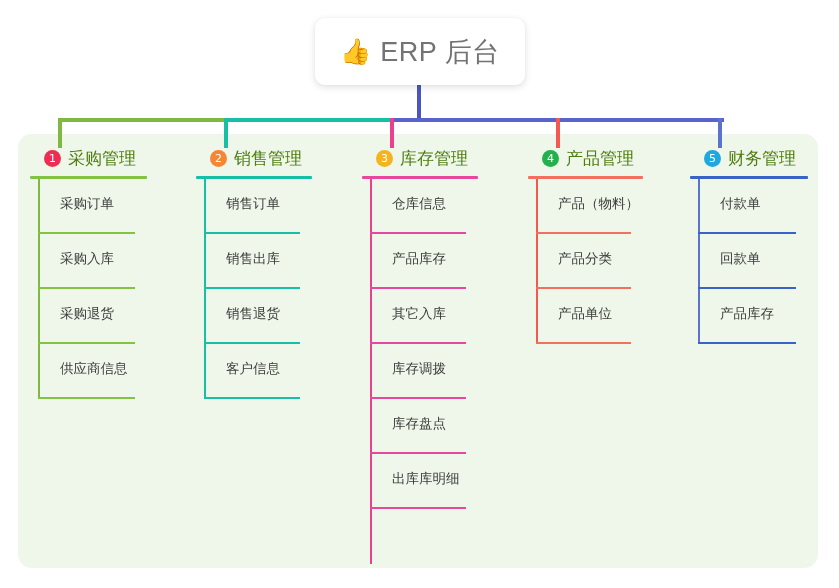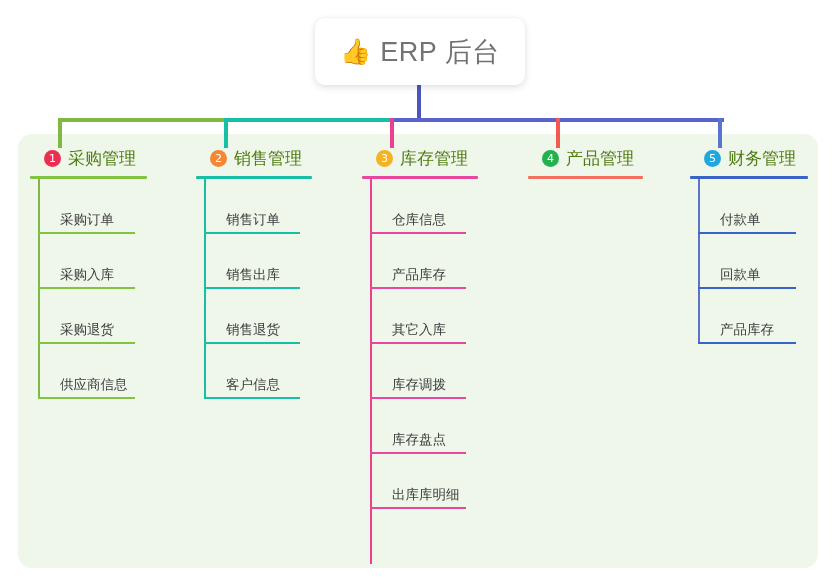--- a/index.html
+++ b/index.html
@@ -117,21 +117,21 @@
     left: 8px;
     top: 0;
     width: 2px;
   }
   .item {
     position: relative;
     height: 55px;
     box-sizing: border-box;
     padding-left: 30px;
     display: flex;
-    align-items: flex-end;
+    align-items: center;
   }
   .item-label {
     font-size: 13.5px;
     color: #3c3c3c;
     white-space: nowrap;
     padding-bottom: 5px;
   }
   .item-rule {
     position: absolute;
     left: 8px;
@@ -251,20 +251,35 @@
             <div class="item-rule" style="background: rgb(232, 71, 159); width: 96px;"></div>
           </div>
         </div>
       </div>
       <div class="column" style="left: 528px; width: 115px;">
         <div class="col-head">
           <span class="badge" style="background: rgb(34, 177, 76);">4</span>
           <span class="col-title">产品管理</span>
         </div>
         <div class="head-rule" style="background: rgb(244, 112, 94); width: 115px;"></div>
+        <div class="items">
+          <div class="spine" style="background: rgb(244, 88, 79); height: 165px;"></div>
+          <div class="item">
+            <span class="item-label">产品（物料）</span>
+            <div class="item-rule" style="background: rgb(244, 112, 94); width: 95px;"></div>
+          </div>
+          <div class="item">
+            <span class="item-label">产品分类</span>
+            <div class="item-rule" style="background: rgb(244, 112, 94); width: 95px;"></div>
+          </div>
+          <div class="item">
+            <span class="item-label">产品单位</span>
+            <div class="item-rule" style="background: rgb(244, 112, 94); width: 95px;"></div>
+          </div>
+        </div>
       </div>
       <div class="column" style="left: 690px; width: 118px;">
         <div class="col-head">
           <span class="badge" style="background: rgb(31, 168, 224);">5</span>
           <span class="col-title">财务管理</span>
         </div>
         <div class="head-rule" style="background: rgb(58, 99, 200); width: 118px;"></div>
         <div class="items">
           <div class="spine" style="background: rgb(90, 115, 207); height: 165px;"></div>
           <div class="item">

